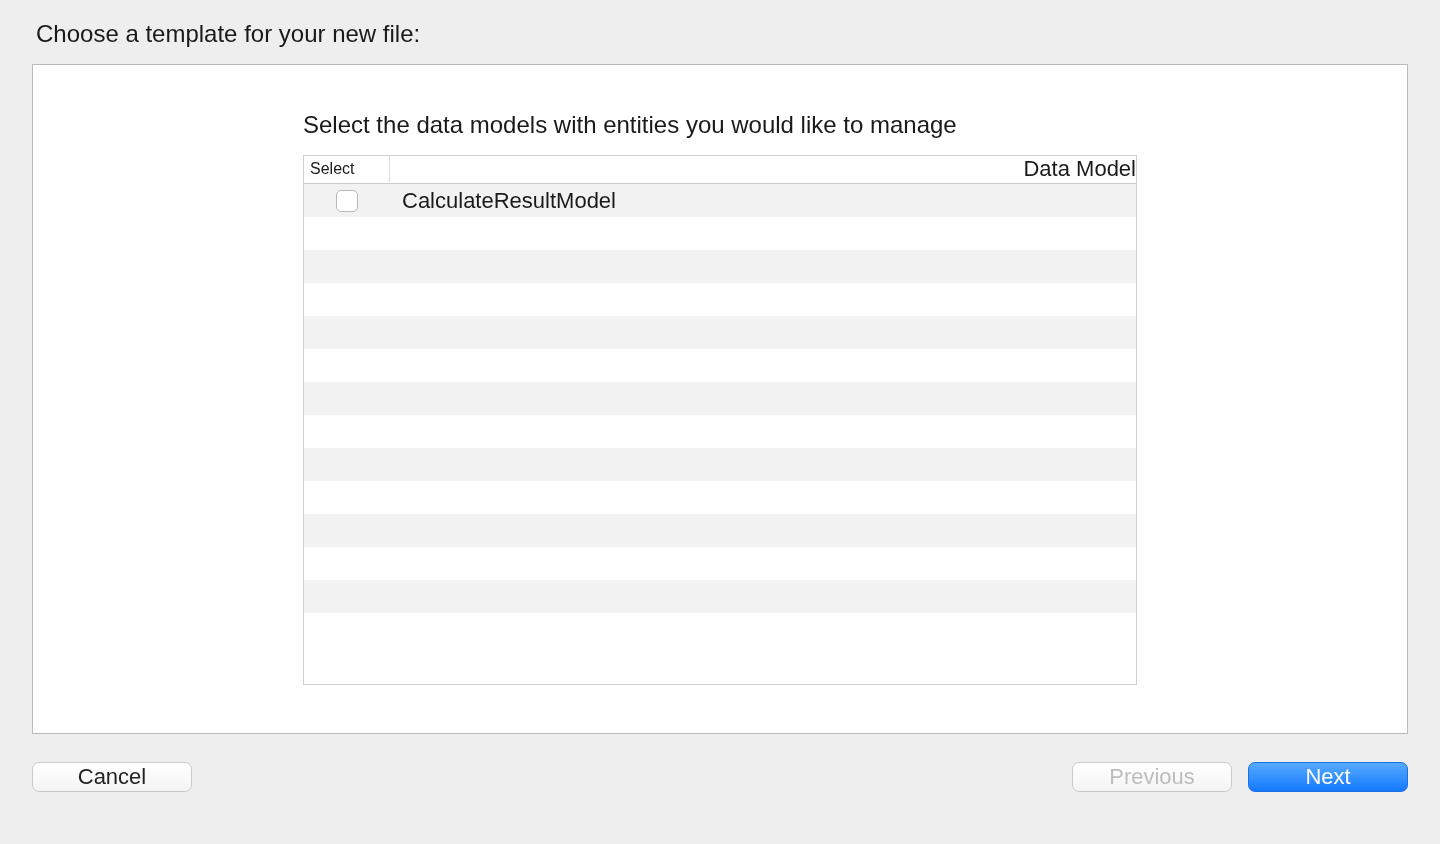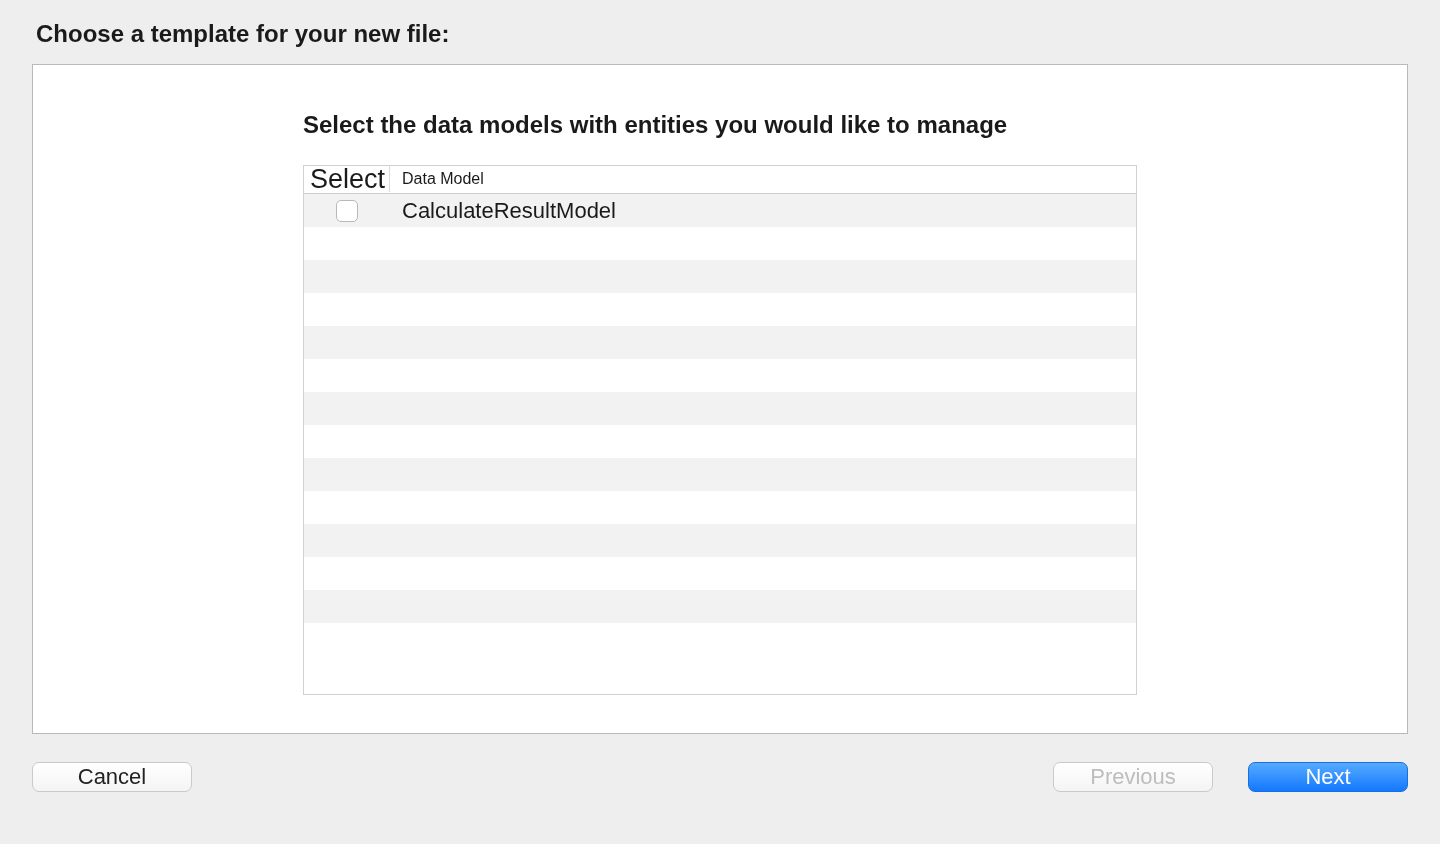--- a/index.html
+++ b/index.html
@@ -9,67 +9,68 @@
     }
     body {
       font-family: -apple-system, "Helvetica Neue", Helvetica, Arial, sans-serif;
       background: #eeeeee;
       width: 1440px;
       height: 844px;
       overflow: hidden;
     }
     .page-title {
       font-size: 24px;
-      font-weight: 700;
+      font-weight: 400;
       color: #1a1a1a;
       padding: 20px 0 16px 36px;
     }
     .panel {
       margin: 0 32px;
       background: #ffffff;
       border: 1px solid #b9b9b9;
       height: 670px;
       padding-top: 46px;
     }
     .panel-inner {
       margin: 0 auto;
       width: 834px;
     }
     .instruction {
       font-size: 24px;
       color: #1a1a1a;
-      margin-bottom: 26px;
-      font-weight: 700;
+      margin-bottom: 16px;
+      font-weight: 400;
     }
     .table-wrap {
       border: 1px solid #d0d0d0;
       background: #ffffff;
     }
     .thead {
       display: flex;
       border-bottom: 1px solid #cccccc;
       background: #ffffff;
       height: 28px;
       align-items: flex-end;
       padding-bottom: 1px;
     }
     .th-select {
       width: 86px;
       padding-left: 6px;
-      font-size: 27px;
+      font-size: 16px;
       color: #1a1a1a;
       border-right: 1px solid #dcdcdc;
       line-height: 26px;
     }
     .th-model {
       flex: 1;
       padding-left: 12px;
-      font-size: 16px;
+      font-size: 22px;
       color: #1a1a1a;
       line-height: 26px;
+      text-align: right;
     }
     .tbody-scroll {
       height: 500px;
       overflow: hidden;
     }
     .row {
       display: flex;
       align-items: center;
       height: 33px;
     }
@@ -130,21 +131,21 @@
     .row-annot-wrap {
       position: relative;
     }
     .button-bar {
       display: flex;
       justify-content: space-between;
       padding: 28px 32px 0 32px;
     }
     .btn-group-right {
       display: flex;
-      gap: 35px;
+      gap: 16px;
     }
     .btn {
       height: 30px;
       border-radius: 7px;
       font-size: 22px;
       cursor: pointer;
       display: flex;
       align-items: center;
       justify-content: center;
       min-width: 160px;

